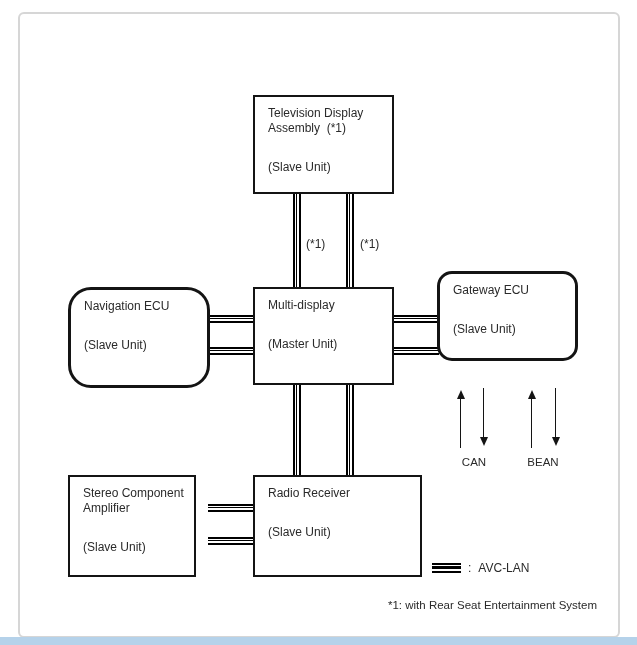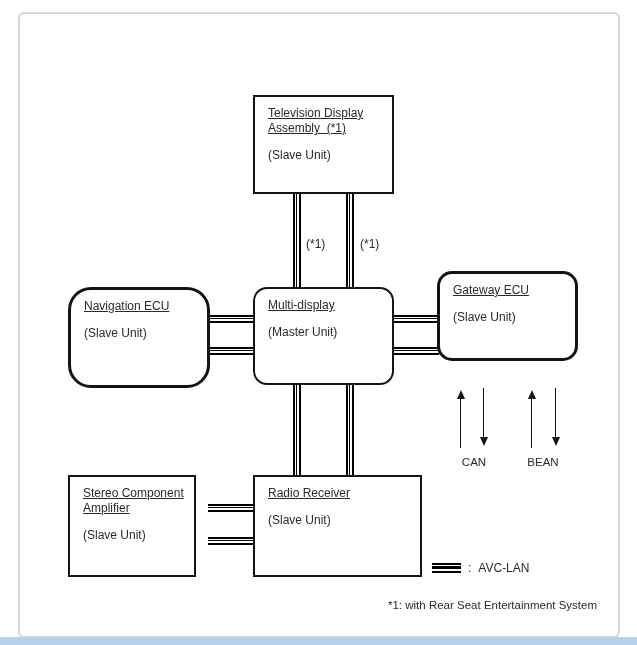--- a/index.html
+++ b/index.html
@@ -11,22 +11,22 @@
     position:absolute; left:18px; top:12px; width:598px; height:622px;
     border:2px solid #d6d6d6; border-radius:6px;
   }
   .accent-bar { position:absolute; left:0; top:637px; width:637px; height:8px; background:#b5d2ea; }
 
   .box {
     position:absolute; background:#ffffff; border:2px solid #141414;
     padding:9px 6px 0 13px; font-size:12px; line-height:15px; box-sizing:border-box;
   }
   .box.rounded { border-width:3px; border-radius:15px; }
-  .box-line { white-space:pre;text-decoration:underline; }
-  .box-role { margin-top:12px; white-space:pre; }
+  .box-line { white-space:pre; }
+  .box-role { margin-top:24px; white-space:pre; }
 
   .avc-h {
     position:absolute; height:8px;
     background:linear-gradient(to bottom,#000 0 2px,#fff 2px 3.5px,#000 3.5px 4.5px,#fff 4.5px 6px,#000 6px 8px);
   }
   .avc-v {
     position:absolute; width:8px;
     background:linear-gradient(to right,#000 0 2px,#fff 2px 3.5px,#000 3.5px 4.5px,#fff 4.5px 6px,#000 6px 8px);
   }
   .conn-label { position:absolute; font-size:12px; white-space:pre; }
@@ -70,21 +70,21 @@
     <div class="box-line">Television Display</div>
     <div class="box-line">Assembly  (*1)</div>
     <div class="box-role">(Slave Unit)</div>
   </div>
 
   <div class="box rounded" style="left:68px; top:287px; width:142px; height:101px;border-radius:23px;">
     <div class="box-line">Navigation ECU</div>
     <div class="box-role">(Slave Unit)</div>
   </div>
 
-  <div class="box" style="left:253px; top:287px; width:141px; height:98px;border-radius:14px;">
+  <div class="box" style="left:253px; top:287px; width:141px; height:98px;">
     <div class="box-line">Multi-display</div>
     <div class="box-role">(Master Unit)</div>
   </div>
 
   <div class="box rounded" style="left:437px; top:271px; width:141px; height:90px;">
     <div class="box-line">Gateway ECU</div>
     <div class="box-role">(Slave Unit)</div>
   </div>
 
   <div class="box" style="left:68px; top:475px; width:128px; height:102px;">

